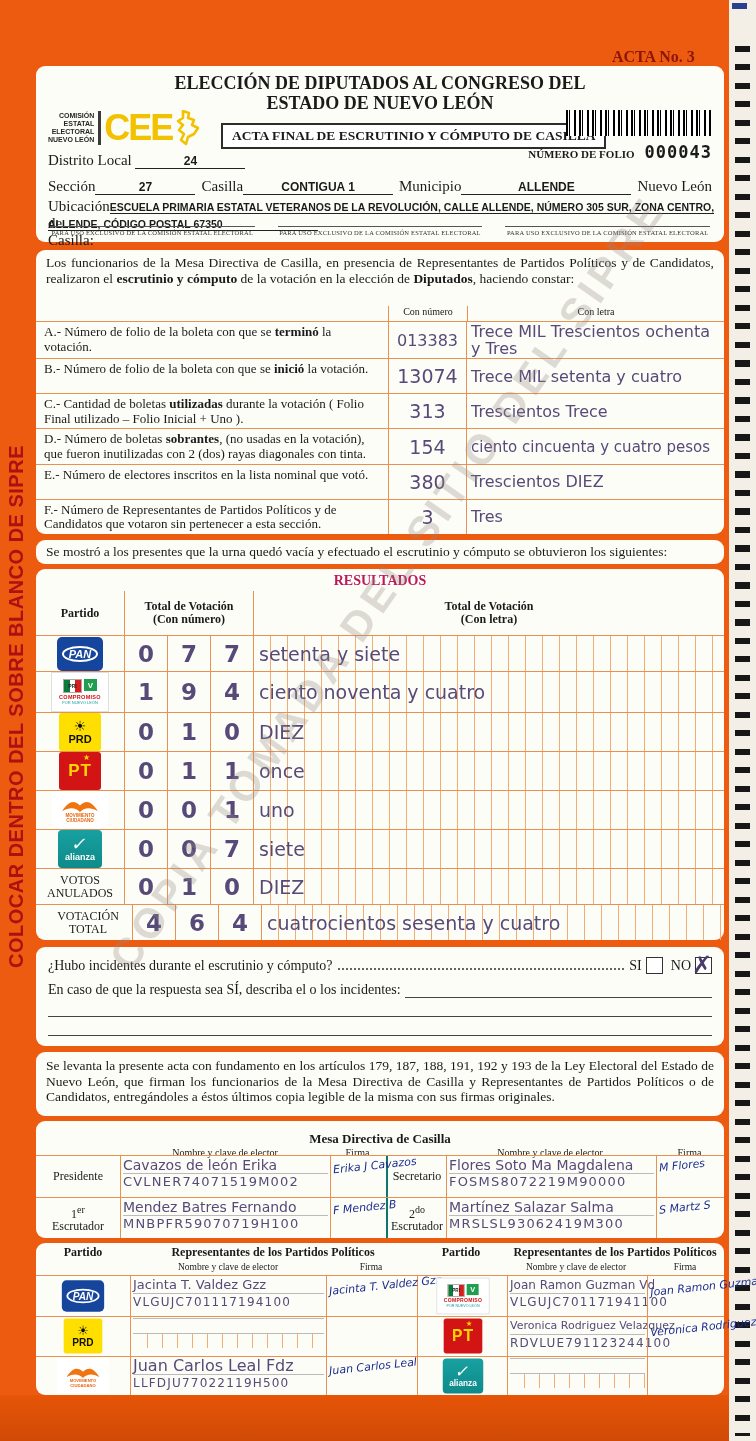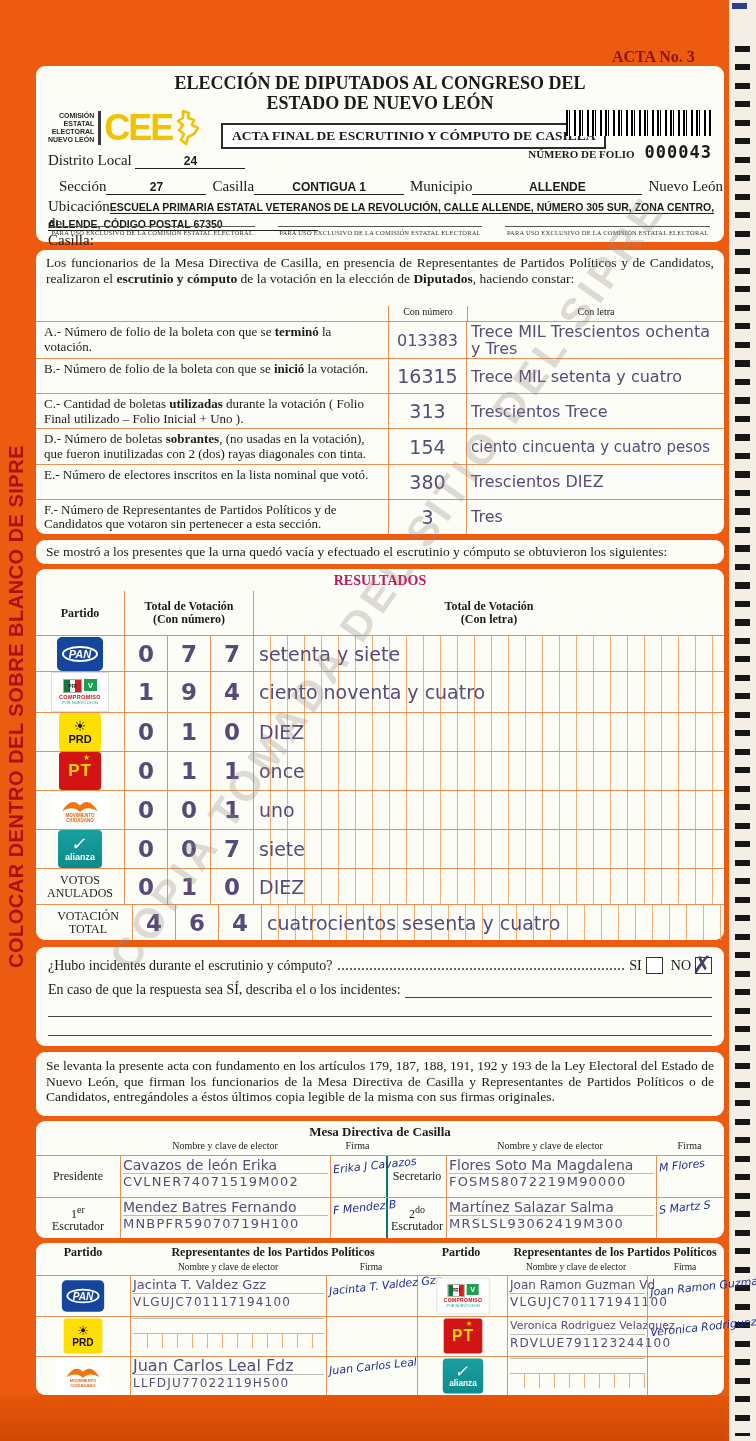--- a/index.html
+++ b/index.html
@@ -102,21 +102,21 @@
   .inc-q{display:flex;align-items:flex-end;padding:10px 12px 0 12px;font-size:14px;}
   .dots{flex:1;border-bottom:2px dotted #666;margin:0 5px 4px 5px;}
   .chk{width:15px;height:15px;border:1.5px solid #333;display:inline-block;margin-left:4px;position:relative;background:#fff;}
   .no-mark{position:absolute;left:-4px;top:-7px;font:bold 24px "DejaVu Sans",sans-serif;color:#4a3d6b;}
   .inc-desc{display:flex;align-items:flex-end;padding:8px 12px 0 12px;font-size:14px;}
   .desc-line{flex:1;border-bottom:1.5px solid #444;margin-left:4px;}
   .full-line{border-bottom:1.5px solid #444;margin:18px 12px 0 12px;}
   
   .legal{padding:6px 10px;font-size:13.5px;line-height:15.5px;text-align:justify;}
   
-  .mesa-title{text-align:center;font-weight:bold;font-size:13px;padding-top:3px;}
+  .mesa-title{text-align:center;font-weight:bold;font-size:13px;padding-top:10px;}
   .mesa-head{display:flex;font-size:10px;height:14px;}
   .mesa-grid{display:flex;flex-direction:column;position:absolute;left:0;right:0;top:34px;bottom:0;}
   .mesa-row{display:flex;flex:1;border-top:1px solid #e99152;}
   .mrole{width:84px;display:flex;flex-direction:column;align-items:center;justify-content:center;
         font-size:12px;line-height:12px;text-align:center;}
   .mname{width:210px;border-left:1px solid #e99152;padding:1px 2px;box-sizing:border-box;}
   .mfirma{width:55px;border-left:1px solid #e99152;position:relative;overflow:visible;}
   .mrole2{width:60px;border-left:2px solid #0f766e;display:flex;flex-direction:column;align-items:center;
         justify-content:center;font-size:12px;line-height:12px;text-align:center;box-sizing:border-box;}
   .mname2{width:210px;border-left:1px solid #e99152;padding:1px 2px;box-sizing:border-box;}
@@ -178,21 +178,21 @@
     <div class="subtitle-box">ACTA FINAL DE ESCRUTINIO Y CÓMPUTO DE CASILLA</div>
     <div class="barcode"></div>
     <div class="folio-row">
       <span class="folio-label">NÚMERO DE FOLIO</span>
       <span class="folio-value">000043</span>
     </div>
     <div class="fieldrow" style="top:86px;">
       <span>Distrito Local</span>
       <span class="hline fval" style="width:110px;">24</span>
     </div>
-    <div class="fieldrow" style="top:112px;width:664px;display:flex;align-items:baseline;margin-left:11px;">
+    <div class="fieldrow" style="top:112px;width:664px;display:flex;align-items:baseline;">
       <span>Sección</span>
       <span class="hline fval" style="width:100px;">27</span>
       <span style="margin-left:6px;">Casilla</span>
       <span class="hline fval" style="flex:1;">CONTIGUA 1</span>
       <span style="margin-left:6px;">Municipio</span>
       <span class="hline fval" style="width:170px;">ALLENDE</span>
       <span style="margin-left:6px;">Nuevo León</span>
     </div>
     <div class="fieldrow" style="top:132px;width:664px;display:flex;align-items:baseline;">
       <span>Ubicación de Casilla:</span>
@@ -218,21 +218,21 @@
         <div class="c2">Con número</div>
         <div class="c3">Con letra</div>
       </div>
       <div class="tally-row">
         <div class="lbl"><span>A.- Número de folio de la boleta con que se </span><b>terminó</b><span> la votación.</span></div>
         <div class="num hw" style="font-size:16px;">013383</div>
         <div class="letra hw">Trece MIL Trescientos ochenta y Tres</div>
       </div>
       <div class="tally-row">
         <div class="lbl"><span>B.- Número de folio de la boleta con que se </span><b>inició</b><span> la votación.</span></div>
-        <div class="num hw">16315</div>
+        <div class="num hw">13074</div>
         <div class="letra hw">Trece MIL setenta y cuatro</div>
       </div>
       <div class="tally-row">
         <div class="lbl"><span>C.- Cantidad de boletas </span><b>utilizadas</b><span> durante la votación ( Folio Final utilizado – Folio Inicial + Uno ).</span></div>
         <div class="num hw">313</div>
         <div class="letra hw">Trescientos Trece</div>
       </div>
       <div class="tally-row">
         <div class="lbl"><span>D.- Número de boletas </span><b>sobrantes</b><span>, (no usadas en la votación), que fueron inutilizadas con 2 (dos) rayas diagonales con tinta.</span></div>
         <div class="num hw">154</div>

